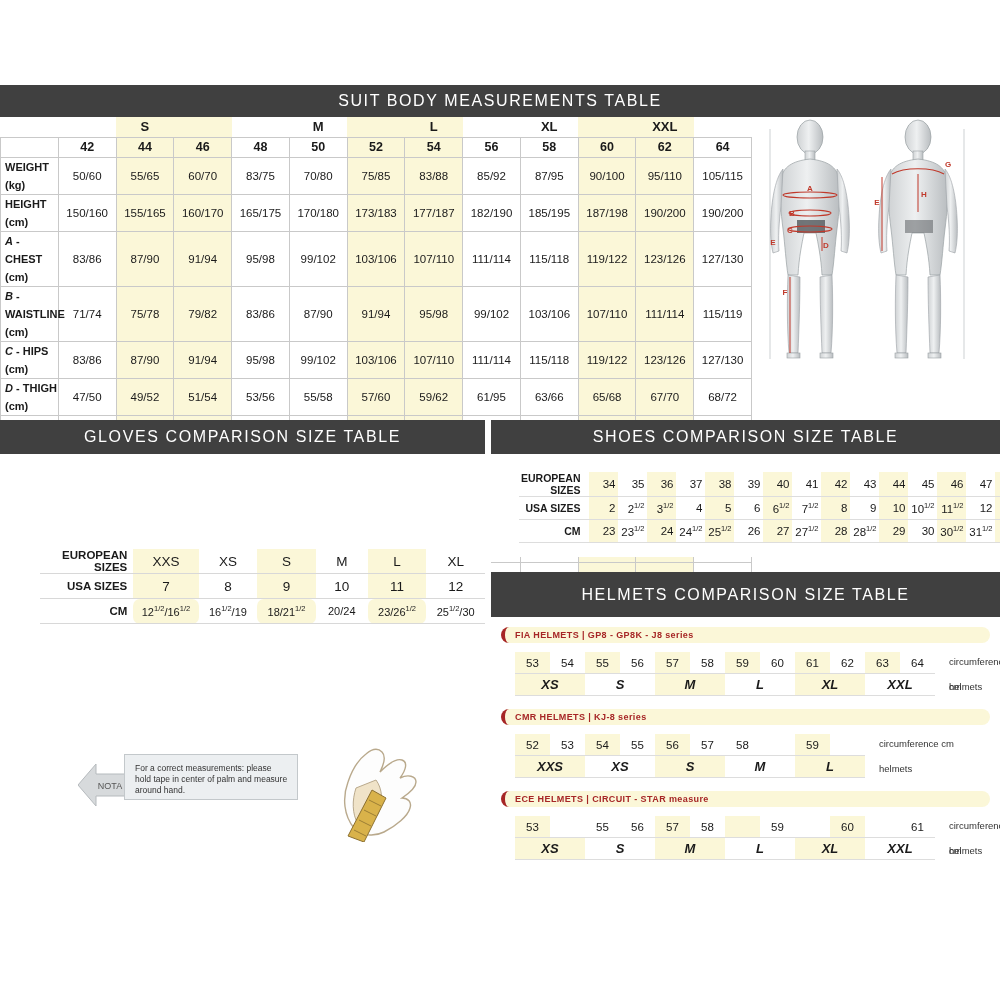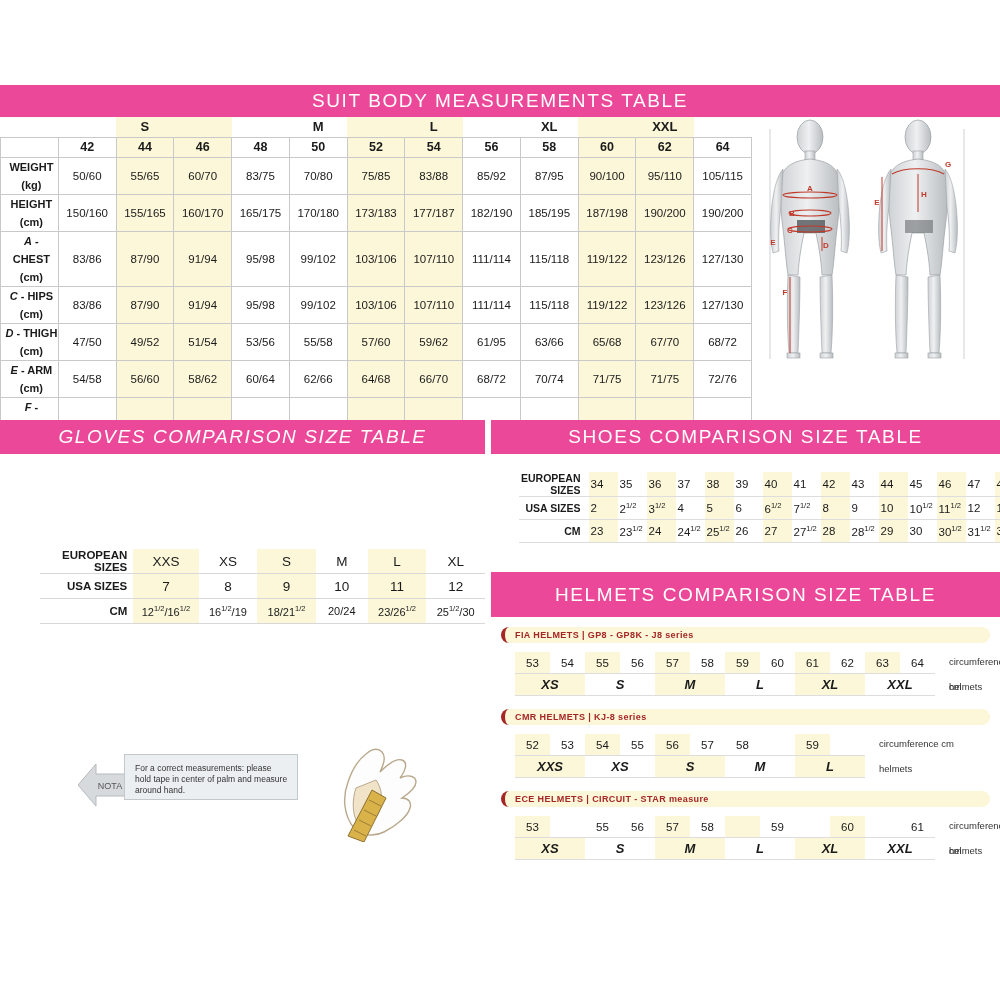--- a/index.html
+++ b/index.html
@@ -1,62 +1,62 @@
 <!DOCTYPE html>
 <html><head>
 <meta charset="utf-8">
 <style>
   html,body{margin:0;padding:0;background:#ffffff;}
   body{width:1000px;height:1000px;font-family:"Liberation Sans",sans-serif;color:#1a1a1a;}
   .page{position:relative;width:1000px;height:1000px;background:#fff;}
 
   
-  .bar{background:#ec4899;color:#ffffff;text-align:center;font-size:19px;letter-spacing:1.6px;
+  .bar{background:#404040;color:#ffffff;text-align:center;font-size:16px;letter-spacing:1.6px;
        font-weight:400;display:flex;align-items:center;justify-content:center;}
 
   
   .suit-sec{position:absolute;left:0;top:85px;width:1000px;}
   .suit-bar{height:32px;}
   .suit-body{display:flex;}
   .suit-tablewrap{width:752px;}
   table.suit{border-collapse:collapse;width:752px;font-size:11.5px;table-layout:fixed;}
   table.suit td{border:1px solid #c9c9c9;height:18.5px;text-align:center;padding:0;line-height:18px;}
-  table.suit td.lbl{text-align:center;padding-left:4px;font-weight:bold;font-size:11px;width:116px;}
+  table.suit td.lbl{text-align:left;padding-left:4px;font-weight:bold;font-size:11px;width:116px;}
   table.suit td.lbl i{font-style:italic;}
   .hl{background:#fbf7d8;}
   .sizehdr td{border:none !important;font-weight:bold;font-size:13px;height:20px !important;}
   .numhdr td{font-weight:bold;font-size:12.5px;}
 
   
   .figs{flex:1;position:relative;background:#fff;}
   svg.fig{display:block;}
 
   
   .mid{position:absolute;left:0;top:420px;width:1000px;height:580px;}
   .gloves{position:absolute;left:0;top:0;width:485px;height:480px;border-right:6px solid #fff;}
-  .gl-bar{height:34px;font-style:italic;}
+  .gl-bar{height:34px;}
   .gl-body{background:#fff;height:446px;position:relative;}
   table.gl{border-collapse:collapse;position:absolute;left:40px;top:95px;font-size:12px;}
   table.gl td{height:24px;padding:0 6px;text-align:center;border-bottom:1px solid #d8d8d8;}
   table.gl td.rl{text-align:right;font-weight:bold;font-size:11.5px;border-bottom:1px solid #d8d8d8;width:110px;}
   table.gl td.sz{font-size:13.5px;width:62px;}
-  table.gl td.cmv{font-size:11px;width:62px;}
+  table.gl td.cmv{font-size:11px;width:62px;border-radius:7px;}
 
   .nota{position:absolute;left:78px;top:300px;width:220px;height:62px;}
   .nota-box{position:absolute;left:46px;top:0;width:174px;height:46px;background:#eceff1;
             border:1px solid #c3c8cb;font-size:8.5px;line-height:11px;color:#333;padding:8px 8px 0 10px;box-sizing:border-box;}
   .nota-arrow{position:absolute;left:0;top:4px;width:60px;height:54px;}
   .glove-pic{position:absolute;left:318px;top:278px;}
 
   
   .shoes{position:absolute;left:491px;top:0;width:509px;}
   .sh-bar{height:34px;}
   .sh-body{background:#fff;padding:18px 0 14px 0;}
   table.sh{border-collapse:collapse;margin-left:28px;font-size:11.5px;}
-  table.sh td{height:22px;text-align:left;border-bottom:1px solid #ddd;padding:0 2px;min-width:25px;}
+  table.sh td{height:22px;text-align:right;border-bottom:1px solid #ddd;padding:0 2px;min-width:25px;}
   table.sh td.rl{text-align:right;font-weight:bold;font-size:10.5px;padding-right:8px;width:108px;}
   sup{font-size:7.5px;}
 
   
   .helm{position:absolute;left:491px;top:152px;width:509px;height:428px;}
   .hl-bar{height:45px;}
   .hl-body{background:#fff;height:394px;}
   .hgroup{margin:10px 0 0 0;}
   .hgroup-title{background:#fbf7d8;border-left:4px solid #a62626;color:#a62626;font-size:9px;
                 font-weight:bold;letter-spacing:.4px;padding:3px 0 3px 10px;margin:0 10px 0 10px;border-radius:8px;}
@@ -146,20 +146,35 @@
                 <td class="hl">91/94</td>
                 <td>95/98</td>
                 <td>99/102</td>
                 <td class="hl">103/106</td>
                 <td class="hl">107/110</td>
                 <td>111/114</td>
                 <td>115/118</td>
                 <td class="hl">119/122</td>
                 <td class="hl">123/126</td>
                 <td>127/130</td>
+              </tr>
+              <tr>
+                <td class="lbl"><i>B</i> - WAISTLINE (cm)</td>
+                <td>71/74</td>
+                <td class="hl">75/78</td>
+                <td class="hl">79/82</td>
+                <td>83/86</td>
+                <td>87/90</td>
+                <td class="hl">91/94</td>
+                <td class="hl">95/98</td>
+                <td>99/102</td>
+                <td>103/106</td>
+                <td class="hl">107/110</td>
+                <td class="hl">111/114</td>
+                <td>115/119</td>
               </tr>
               <tr>
                 <td class="lbl"><i>C</i> - HIPS (cm)</td>
                 <td>83/86</td>
                 <td class="hl">87/90</td>
                 <td class="hl">91/94</td>
                 <td>95/98</td>
                 <td>99/102</td>
                 <td class="hl">103/106</td>
                 <td class="hl">107/110</td>

